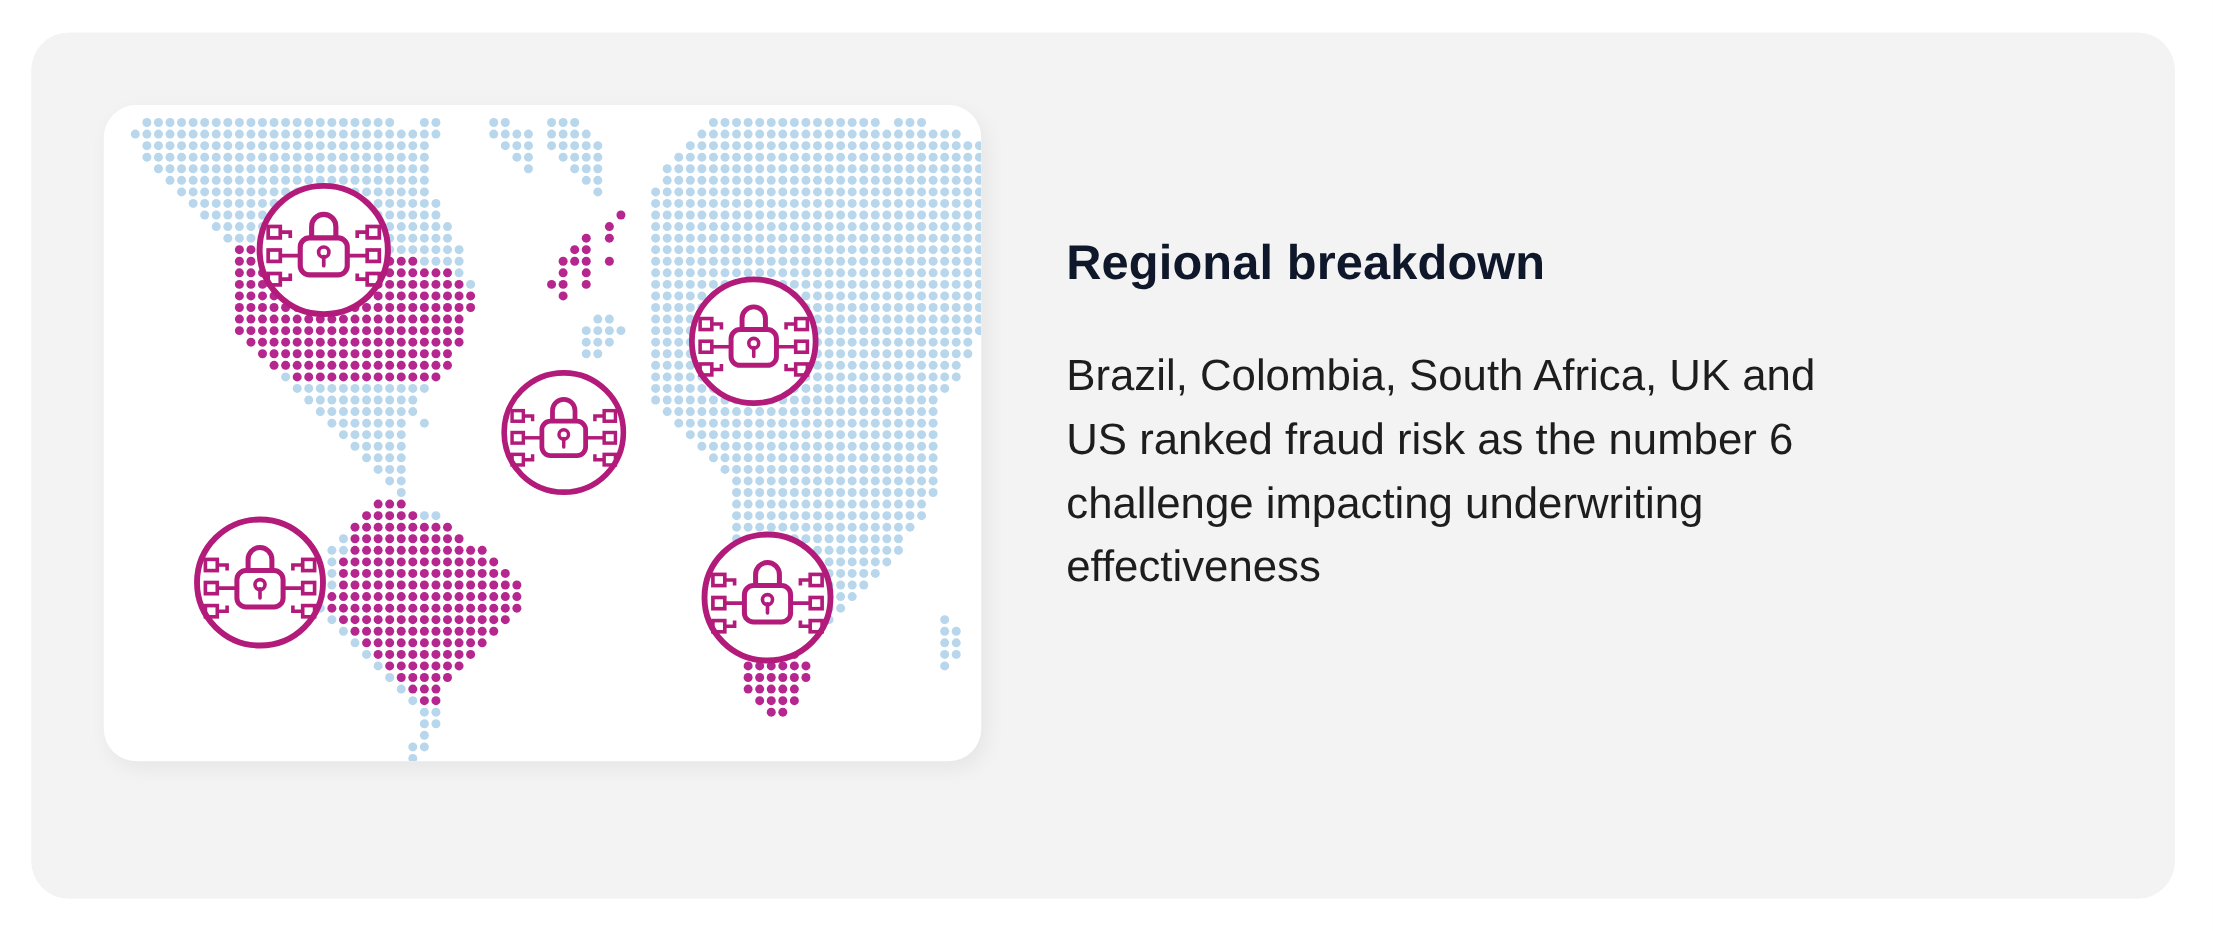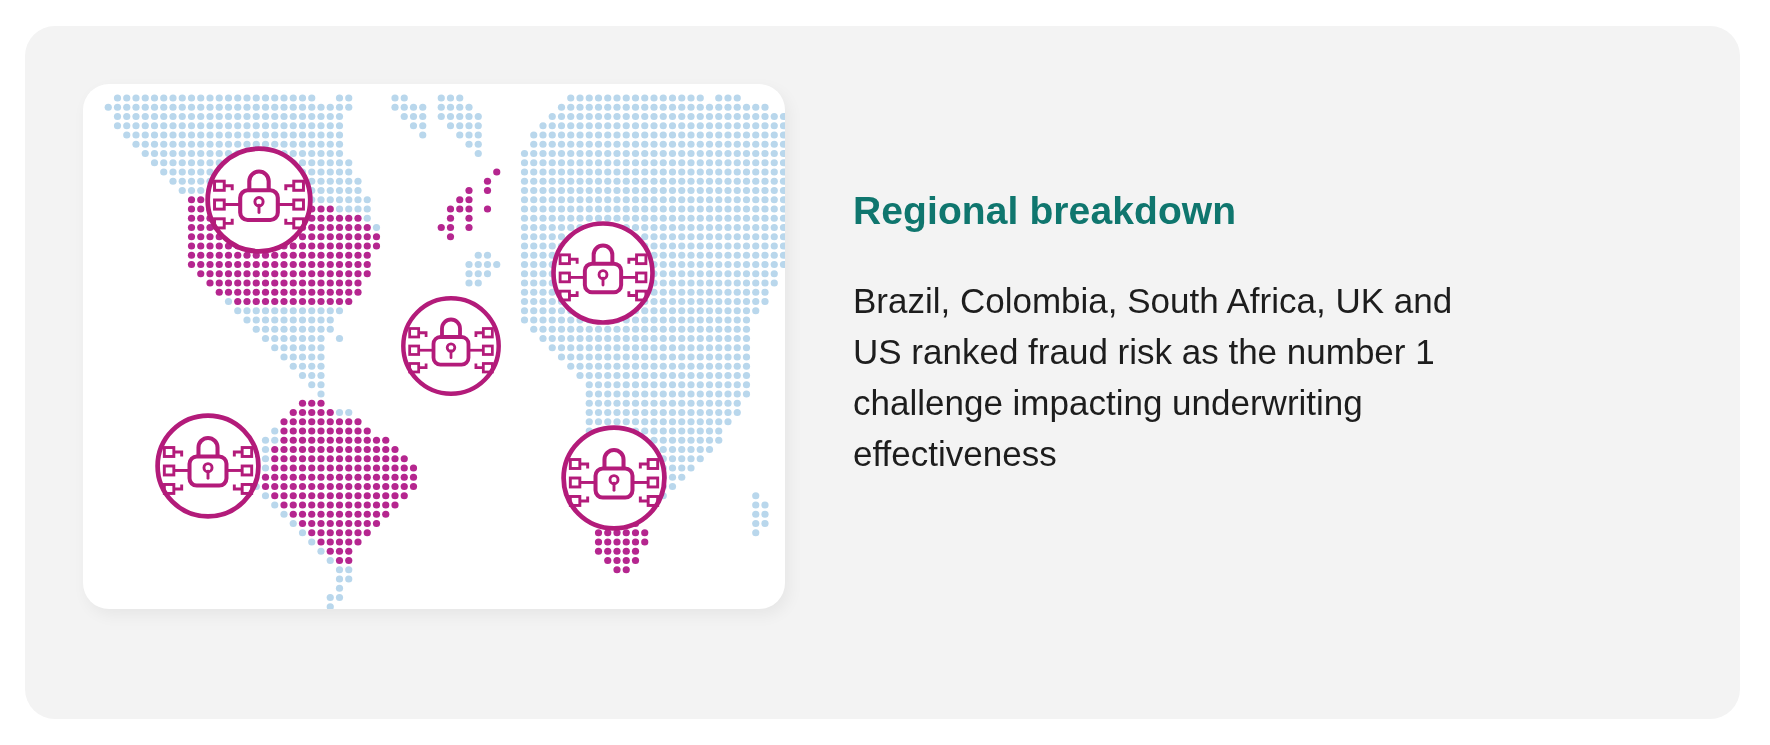--- a/index.html
+++ b/index.html
@@ -60,21 +60,21 @@
     left: 828px;
     top: 164px;
     width: 700px;
   }
   .heading {
     margin: 0 0 42px 0;
     font-family: "Liberation Sans", sans-serif;
     font-size: 39px;
     font-weight: 600;
     letter-spacing: 0.1px;
-    color: #0f766e;
+    color: #0f172a;
     line-height: 1.1;
     white-space: nowrap;
   }
   .body-copy {
     margin: 0;
     font-family: "Liberation Sans", sans-serif;
     font-size: 35px;
     font-weight: 400;
     color: #1d1d1d;
     line-height: 1.46;
@@ -2013,17 +2013,17 @@
             </g>
             <g transform="translate(475,338) scale(1.12)">
               <use href="#lockicon"></use>
             </g>
           </g>
       </svg>
     </div>
 
     <div class="text-col">
       <h2 class="heading">Regional breakdown</h2>
-      <p class="body-copy">Brazil, Colombia, South Africa, UK and US ranked fraud risk as the number 1 challenge impacting underwriting effectiveness</p>
+      <p class="body-copy">Brazil, Colombia, South Africa, UK and US ranked fraud risk as the number 6 challenge impacting underwriting effectiveness</p>
     </div>
 
   </div>
 </div>
 
 </body></html>

